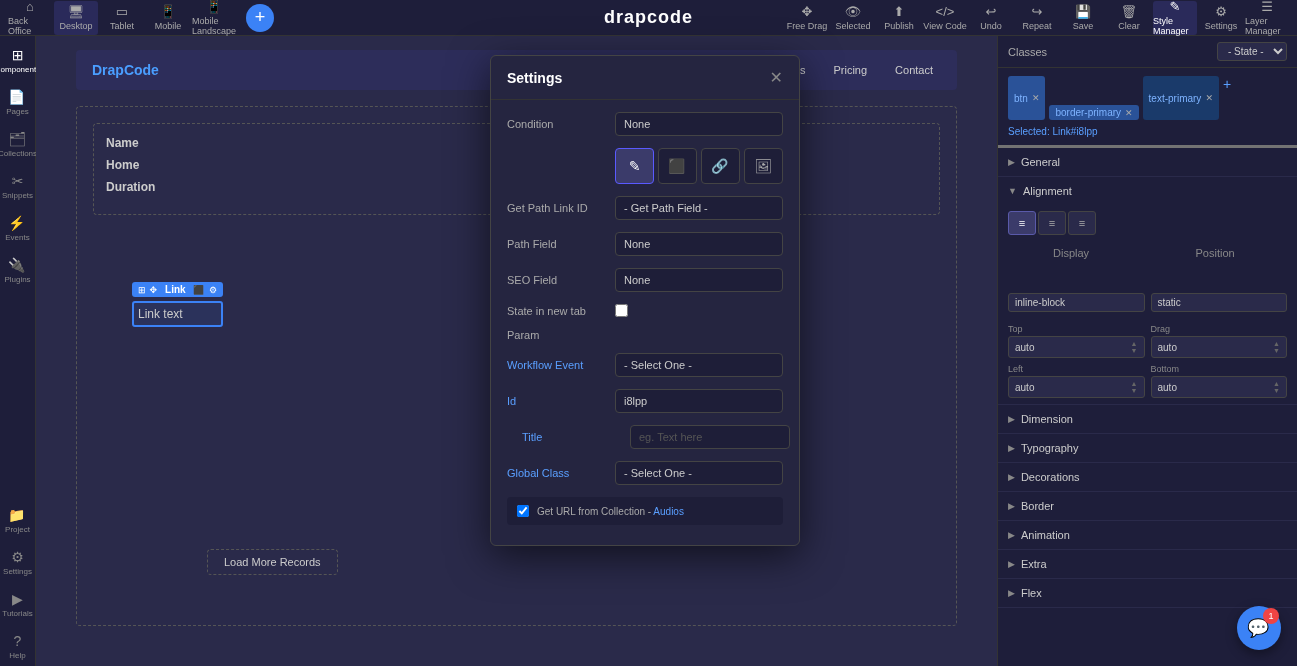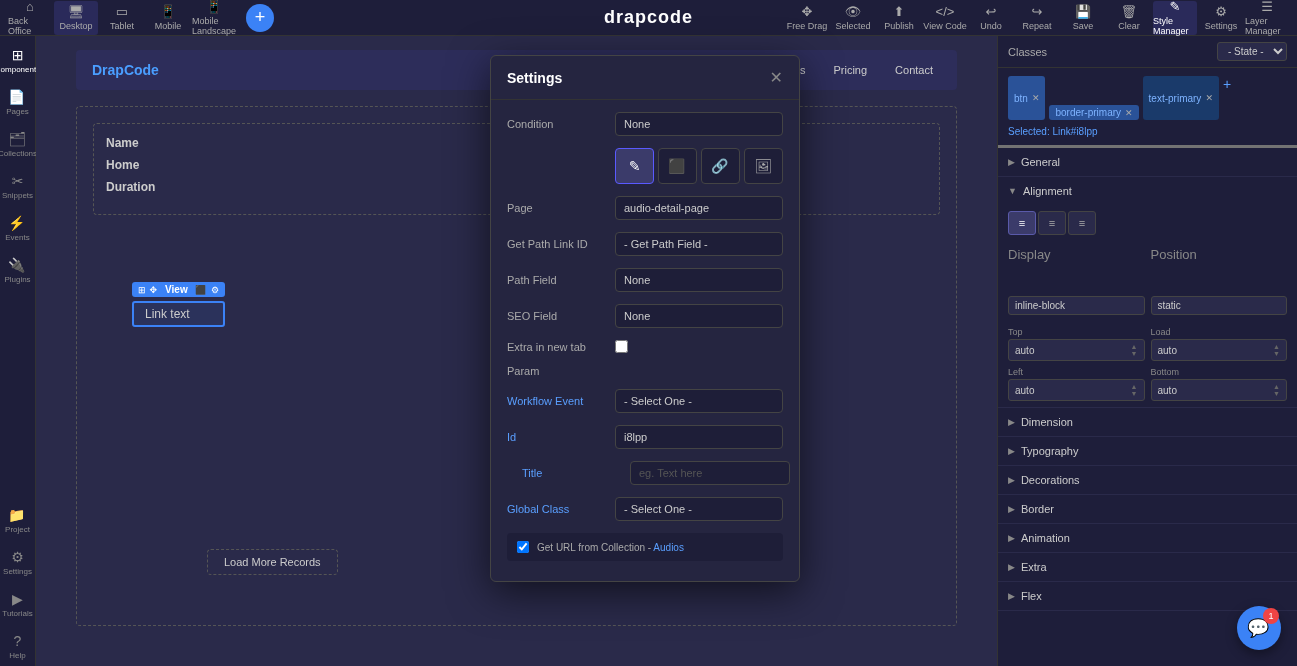--- a/index.html
+++ b/index.html
@@ -77,21 +77,21 @@
     #link-element {
       position: absolute; top: 175px; left: 55px;
     }
     .link-toolbar {
       background: #3b82f6; border-radius: 3px; padding: 2px 6px;
       display: flex; align-items: center; gap: 4px; margin-bottom: 4px; width: fit-content;
     }
     .link-toolbar-icon { font-size: 9px; color: #fff; cursor: pointer; }
     .link-toolbar-label { font-size: 10px; color: #fff; font-weight: bold; padding: 0 4px; }
     .link-text-box {
-      border: 2px solid #3b82f6; padding: 4px 11px; border-radius: 3px;
+      border: 2px solid #3b82f6; padding: 4px 4px; border-radius: 3px;
       font-size: 12px; color: #ccc; background: rgba(59,130,246,0.1);
     }
 
     
     #load-more {
       position: absolute; bottom: 50px; left: 130px;
       border: 1px dashed #555; border-radius: 4px; padding: 6px 16px;
       font-size: 11px; color: #ccc; cursor: pointer;
     }
 
@@ -134,21 +134,21 @@
     .alignment-section { padding: 6px 10px; }
     .align-buttons { display: flex; gap: 2px; }
     .align-btn {
       width: 28px; height: 24px; background: #2a2a4a; border: 1px solid #444;
       border-radius: 3px; display: flex; align-items: center; justify-content: center;
       font-size: 11px; color: #aaa; cursor: pointer;
     }
     .align-btn.active { background: #3b3b6a; border-color: #5a5aaa; color: #fff; }
 
     .display-position { padding: 6px 10px; display: grid; grid-template-columns: 1fr 1fr; gap: 6px; }
-    .dp-group label { font-size: 13px; color: #888; display: block; margin-bottom: 2px; }
+    .dp-group label { font-size: 11px; color: #888; display: block; margin-bottom: 2px; margin-left: 45px; }
     .dp-select {
       width: 100%; background: #2a2a4a; border: 1px solid #444; color: #ccc;
       font-size: 10px; padding: 3px 6px; border-radius: 3px; appearance: none; margin-top: 32px;
     }
 
     .position-grid { padding: 6px 10px; display: grid; grid-template-columns: 1fr 1fr; gap: 6px; }
     .pos-group label { font-size: 9px; color: #888; display: block; margin-bottom: 2px; }
     .pos-input {
       width: 100%; background: #2a2a4a; border: 1px solid #444; color: #ccc;
       font-size: 10px; padding: 3px 6px; border-radius: 3px; display: flex; align-items: center;
@@ -356,21 +356,21 @@
         </div>
         <div class="collection-field">
           <span>Duration</span>
         </div>
       </div>
 
       <div id="link-element">
         <div class="link-toolbar">
           <span class="link-toolbar-icon">⊞</span>
           <span class="link-toolbar-icon">✥</span>
-          <span class="link-toolbar-label">View</span>
+          <span class="link-toolbar-label">Link</span>
           <span class="link-toolbar-icon">⬛</span>
           <span class="link-toolbar-icon">⚙</span>
         </div>
         <div class="link-text-box">Link text</div>
       </div>
 
       <div id="load-more">Load More Records</div>
     </div>
   </div>
 </div>
@@ -449,21 +449,21 @@
         <label>Top</label>
         <div class="pos-input">
           <span>auto</span>
           <div class="stepper">
               <span>▲</span>
               <span>▼</span>
             </div>
         </div>
       </div>
       <div class="pos-group">
-        <label>Load</label>
+        <label>Drag</label>
         <div class="pos-input">
           <span>auto</span>
           <div class="stepper">
               <span>▲</span>
               <span>▼</span>
             </div>
         </div>
       </div>
       <div class="pos-group">
         <label>Left</label>
@@ -550,42 +550,38 @@
       <input class="form-input" type="text" value="None" style="">
     </div>
 
     <div class="tab-buttons" style="justify-content: flex-end; margin-left: 108px;">
       <div class="tab-btn active">✎</div>
       <div class="tab-btn">⬛</div>
       <div class="tab-btn">🔗</div>
       <div class="tab-btn">🖼</div>
     </div>
 
-    <div class="form-row">
-      <span class="form-label">Page</span>
-      <input class="form-input" type="text" value="audio-detail-page" style="">
-    </div>
 
     <div class="form-row">
       <span class="form-label">Get Path Link ID</span>
       <input class="form-input" type="text" value="- Get Path Field -" style="">
     </div>
 
     <div class="form-row">
       <span class="form-label">Path Field</span>
       <input class="form-input" type="text" value="None" style="">
     </div>
 
     <div class="form-row">
       <span class="form-label">SEO Field</span>
       <input class="form-input" type="text" value="None" style="">
     </div>
 
     <div class="checkbox-row">
-      <span class="form-label">Extra in new tab</span>
+      <span class="form-label">State in new tab</span>
       <input type="checkbox" style="">
     </div>
 
     <div class="form-row">
       <span class="form-label">Param</span>
     </div>
 
     <div class="form-row">
       <span class="form-label" style="color:#5a9fff;">Workflow Event</span>
       <input class="form-input" type="text" value="- Select One -" style="">

